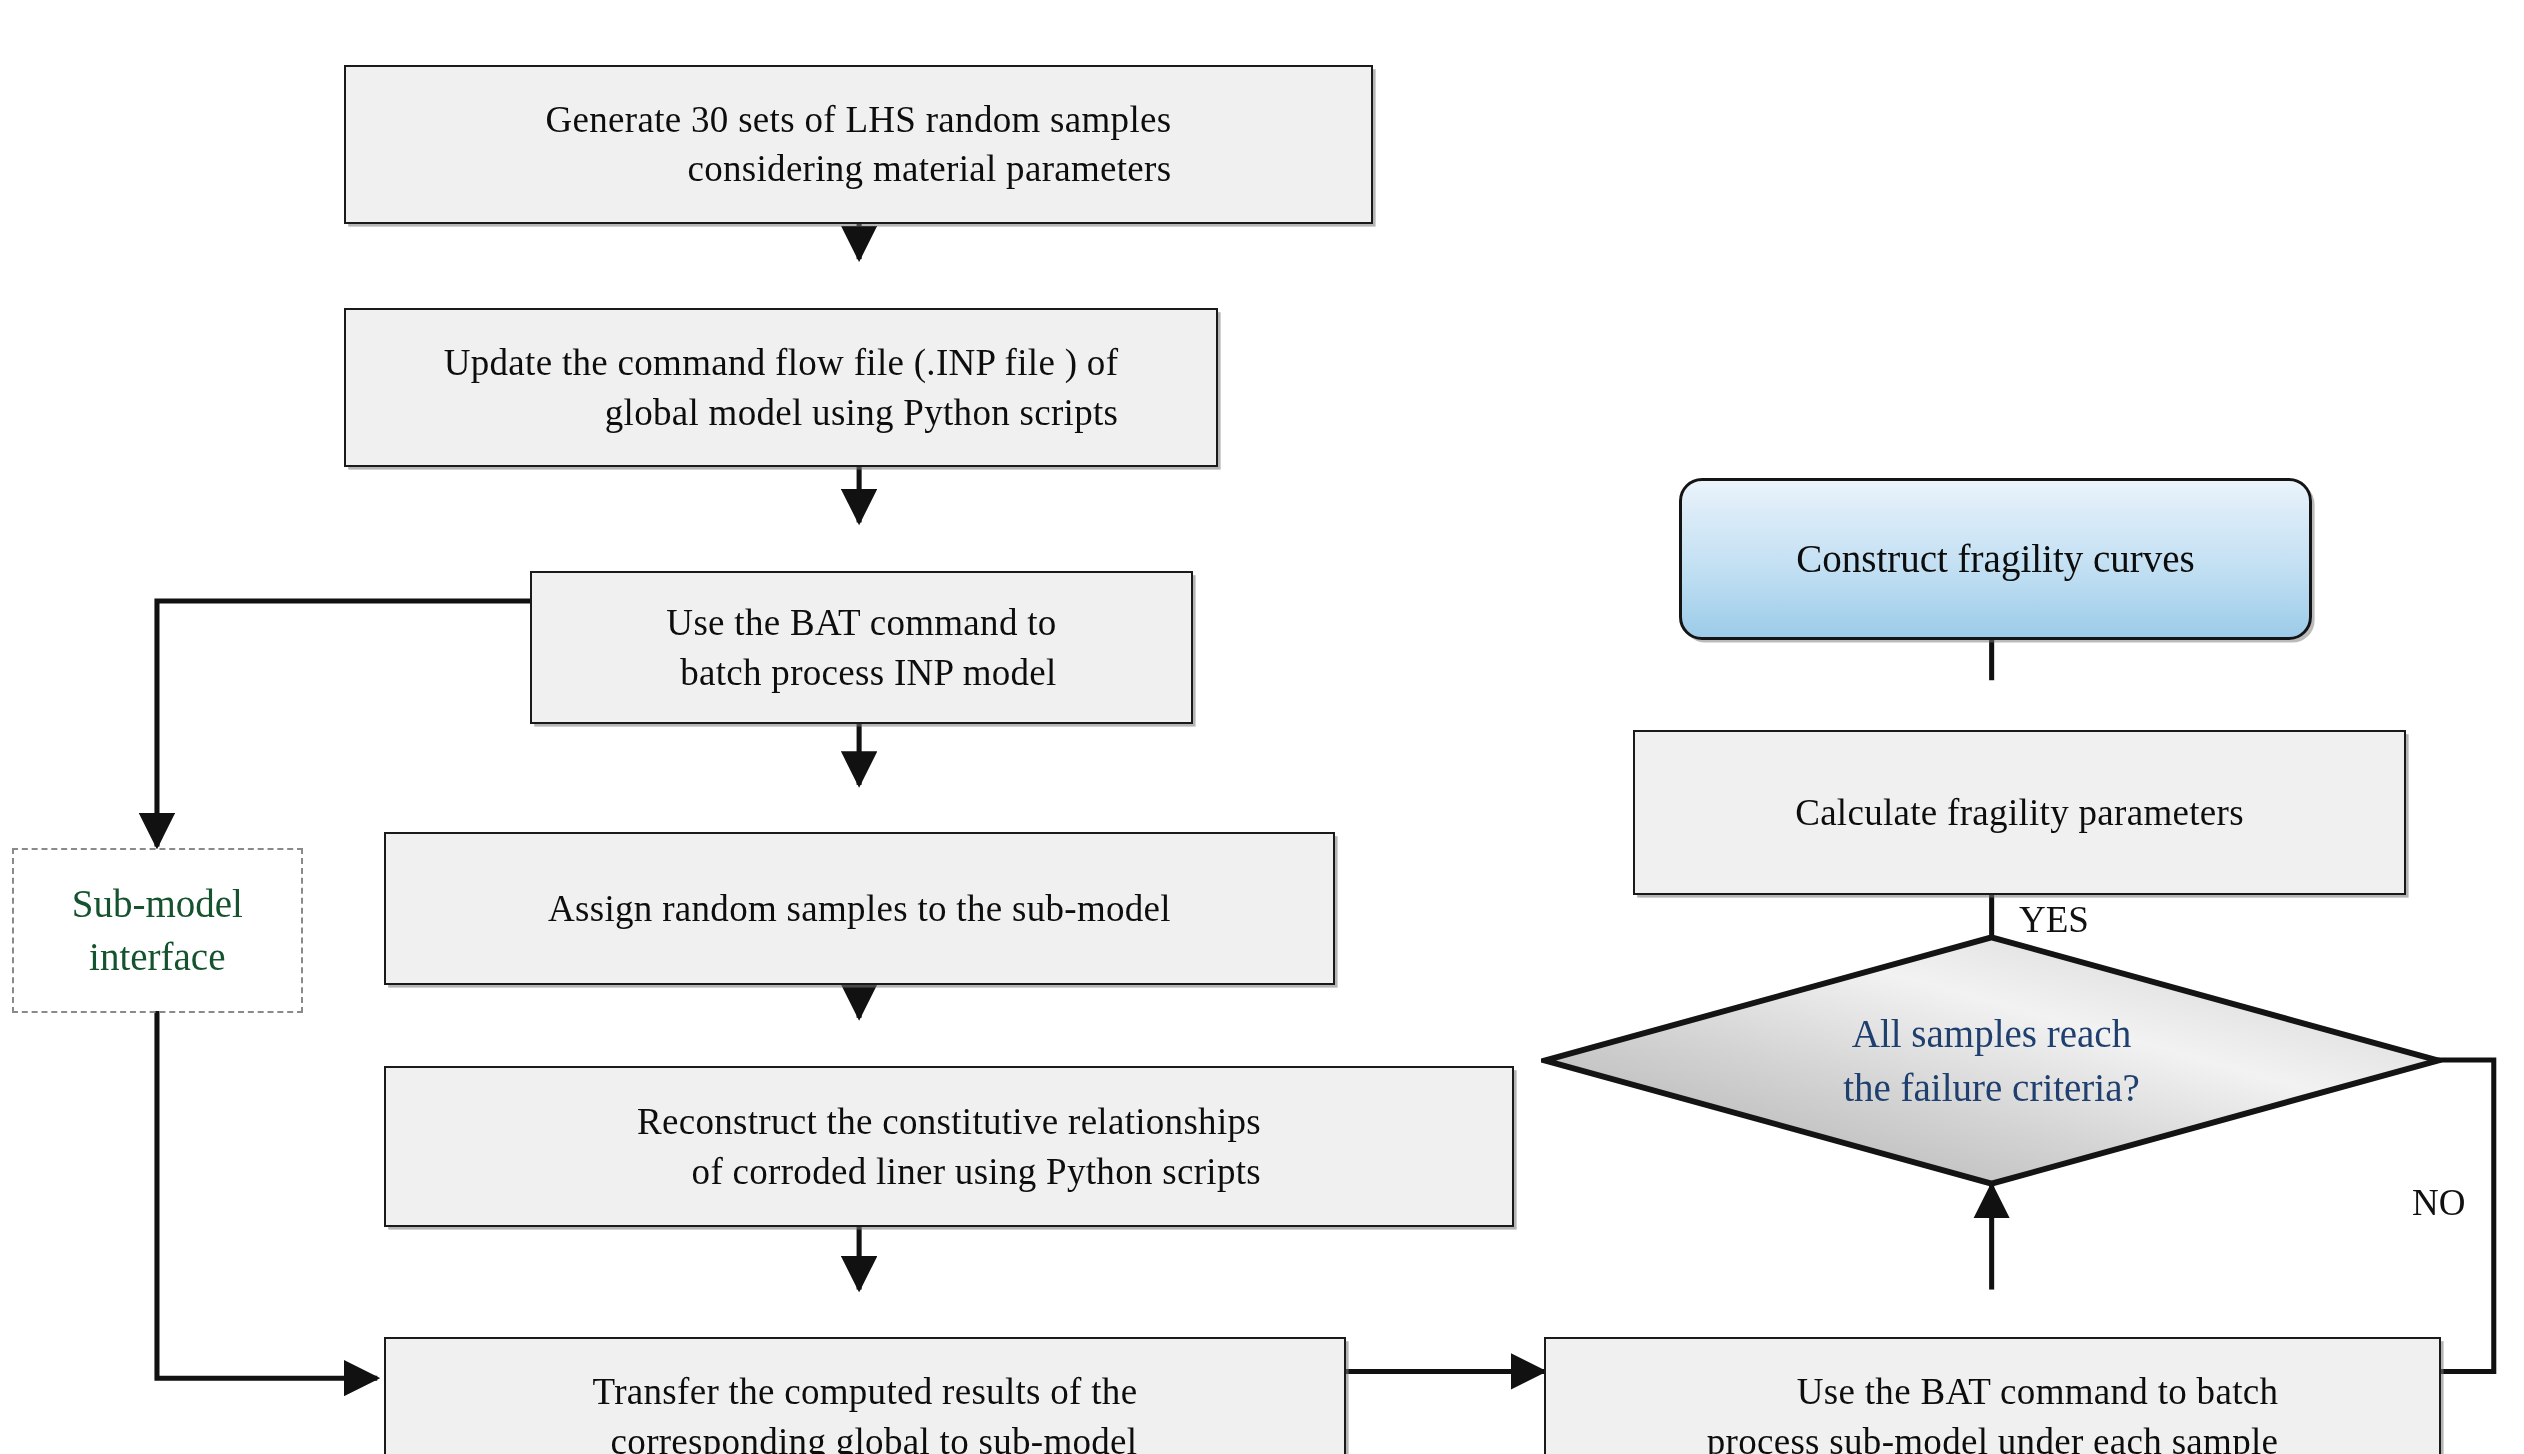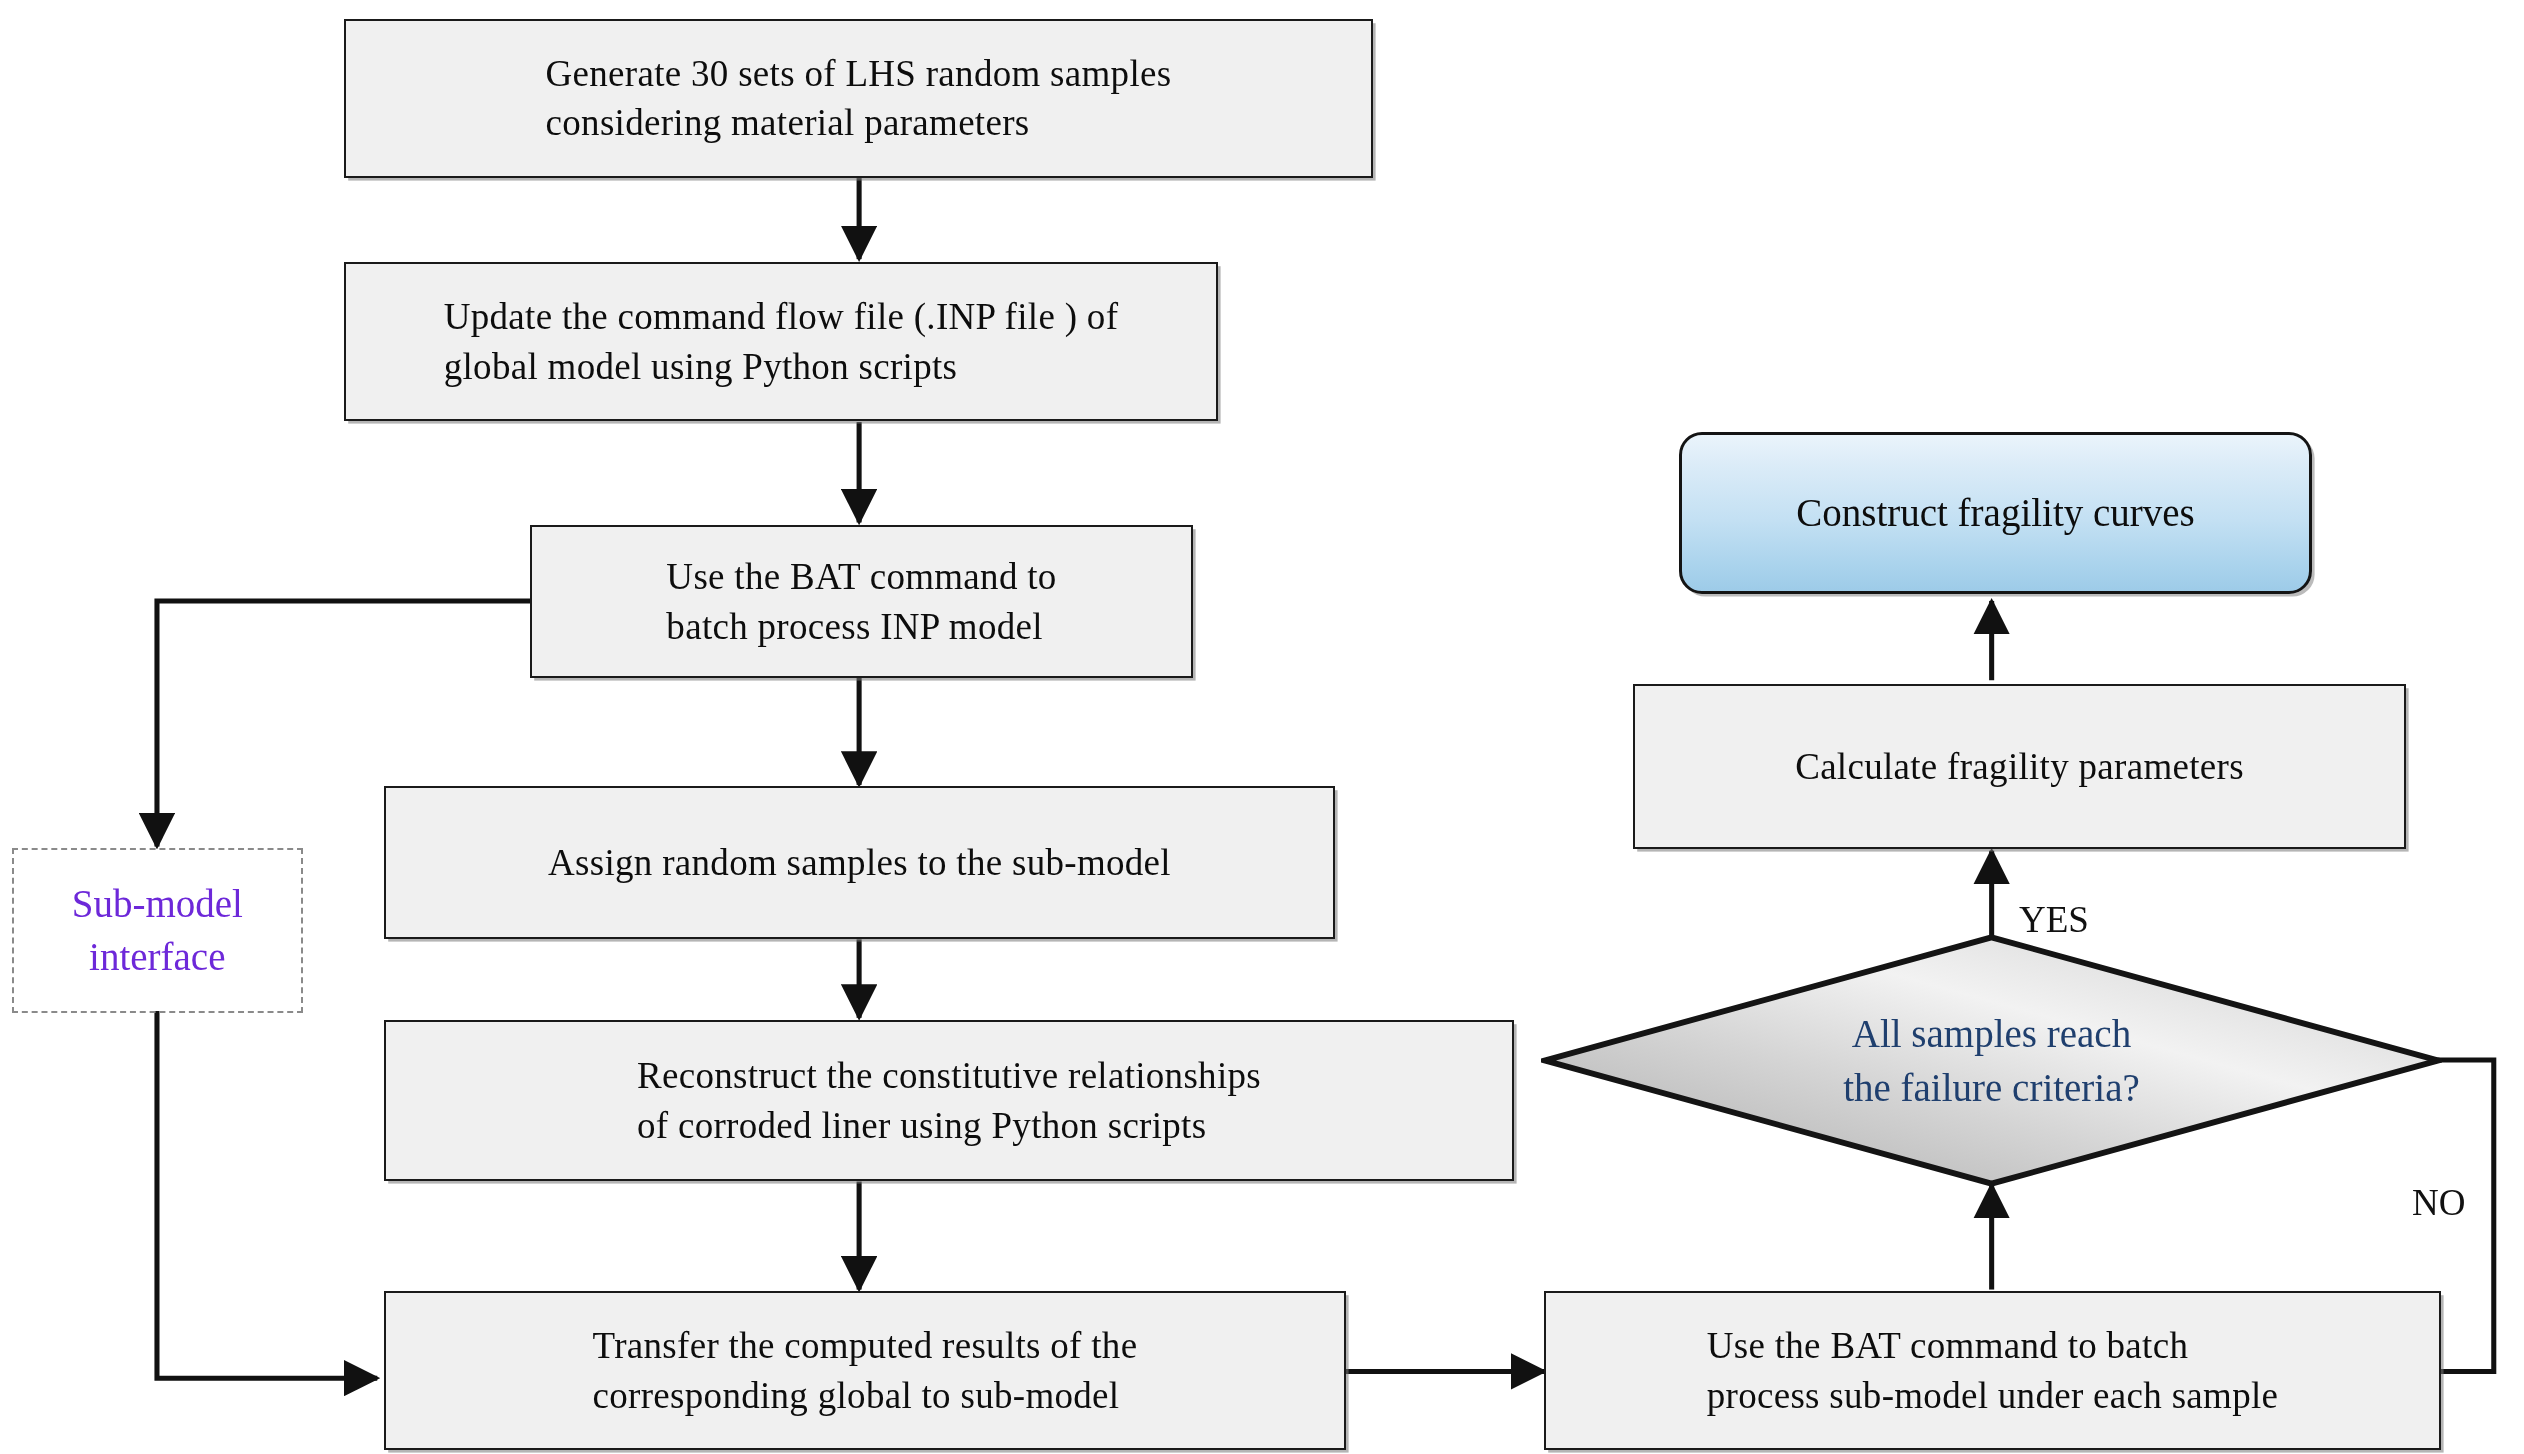--- a/index.html
+++ b/index.html
@@ -22,21 +22,22 @@
     width: 2525px;
     height: 1455px;
     pointer-events: none;
   }
   .node {
     position: absolute;
     box-sizing: border-box;
     display: flex;
     align-items: center;
     justify-content: center;
-    text-align: left;
+    text-align: right;
+    margin-top: 46px;
   }
   
   .proc {
     background: #f0f0f0;
     border: 2.5px solid #1a1a1a;
     box-shadow: 3.4px 3.4px 0 -0.8px rgba(120,120,120,0.55);
   }
   .proc .txt {
     color: #0d0d0d;
     font-size: 37px;
@@ -66,21 +67,21 @@
     position: absolute;
     box-sizing: border-box;
     border: 2.5px dashed #8a8a8a;
     background: transparent;
     display: flex;
     align-items: center;
     justify-content: center;
     text-align: center;
   }
   .dashed-box .txt {
-    color: #6d28d9;
+    color: #14532d;
     font-size: 39px;
     line-height: 1.34;
     text-align: center;
   }
   
   .diamond-wrap {
     position: absolute;
   }
   .diamond-label {
     position: absolute;

